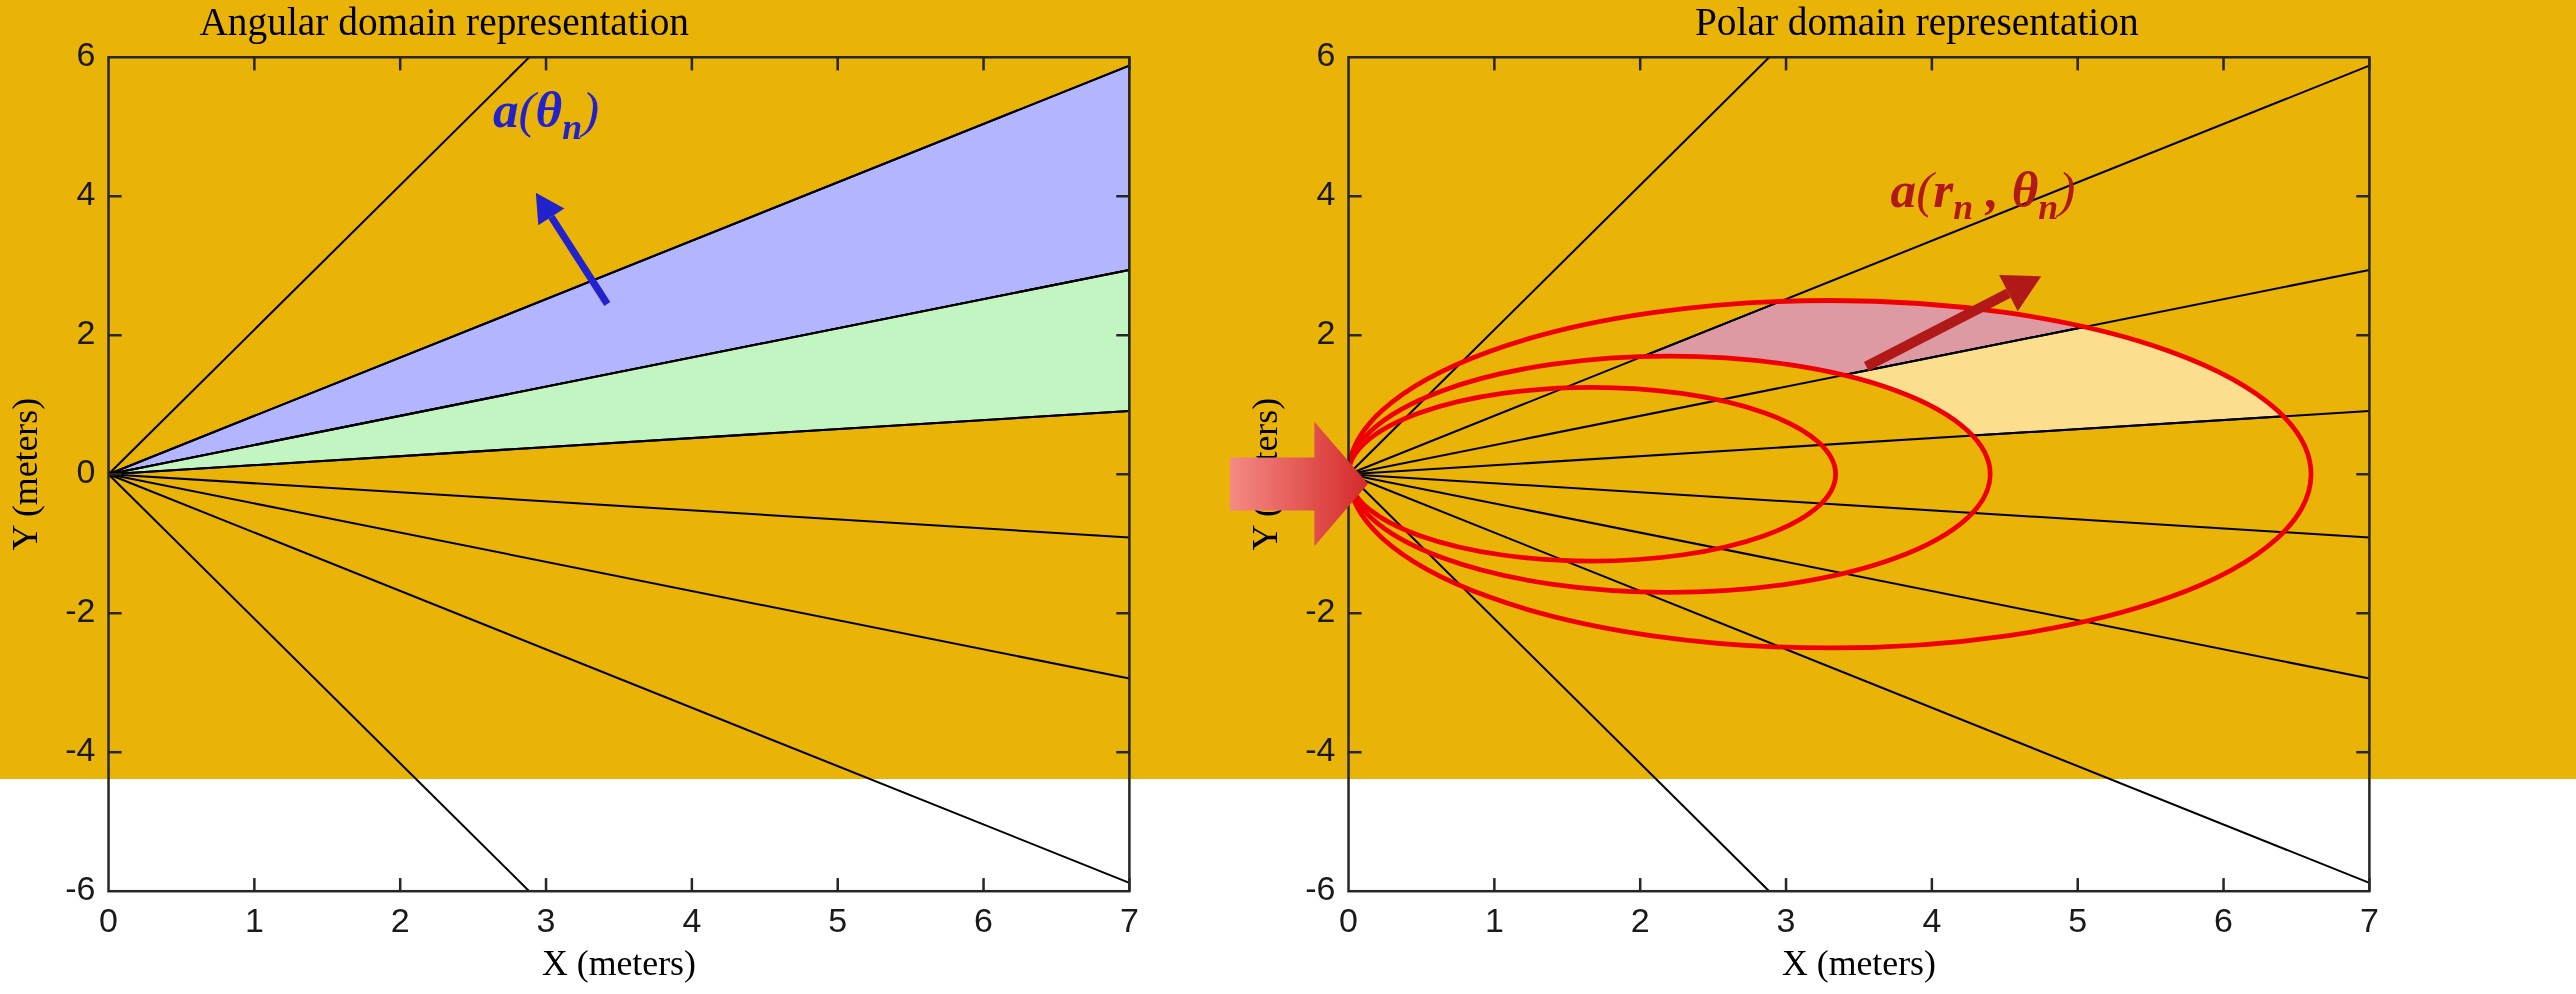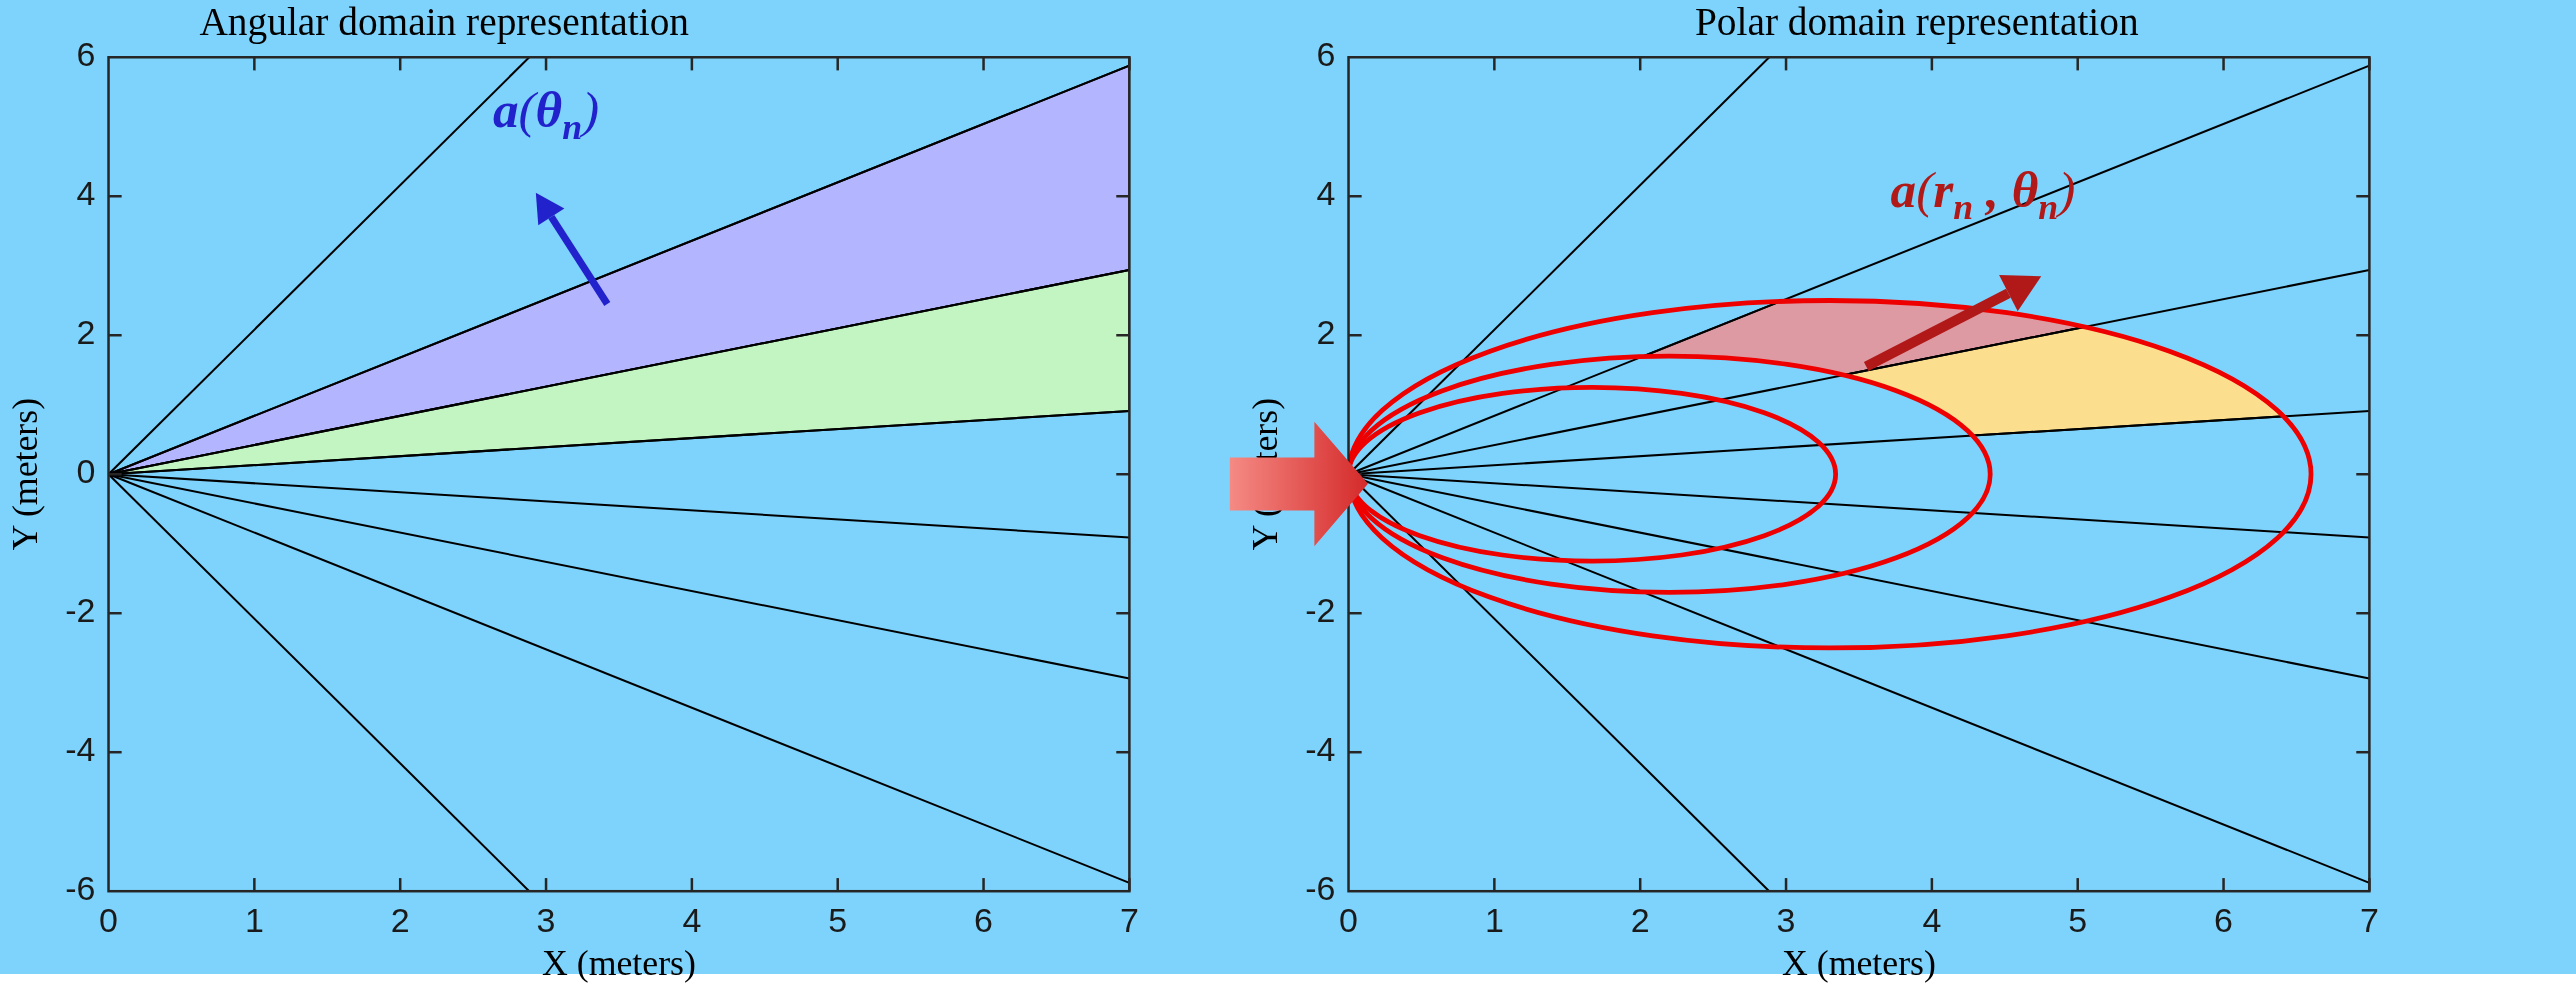--- a/index.html
+++ b/index.html
@@ -1,17 +1,17 @@
 <!DOCTYPE html>
 <html style="font-size:9.5px"><head>
 <meta charset="utf-8">
 <style>
   html,body{margin:0;padding:0;background:#ffffff;}
   body{width:2576px;height:995px;font-family:"Liberation Serif",serif;overflow:hidden;}
-  #figure{position:relative;width:2576px;height:974px;background:#7dd3fc;}
+  #figure{position:relative;width:2576px;height:779px;background:#eab308;}
   .panel{position:absolute;top:0;height:995px;width:1288px;}
   #panel-left{left:0;}
   #panel-right{left:1240px;}
   .panel svg{display:block;width:100%;height:100%;}
   .axis-line{stroke:#262626;stroke-width:4.2;fill:none;}
   .tick{stroke:#262626;stroke-width:4.2;}
   .ticklabel{font-family:"Liberation Sans",sans-serif;font-size:57px;fill:#1a1a1a;}
   .ticklabel.x{text-anchor:middle;dominant-baseline:hanging;}
   .ticklabel.y{text-anchor:end;dominant-baseline:middle;}
   .panel-title{font-family:"Liberation Serif",serif;font-size:66px;fill:#000;text-anchor:middle;}

